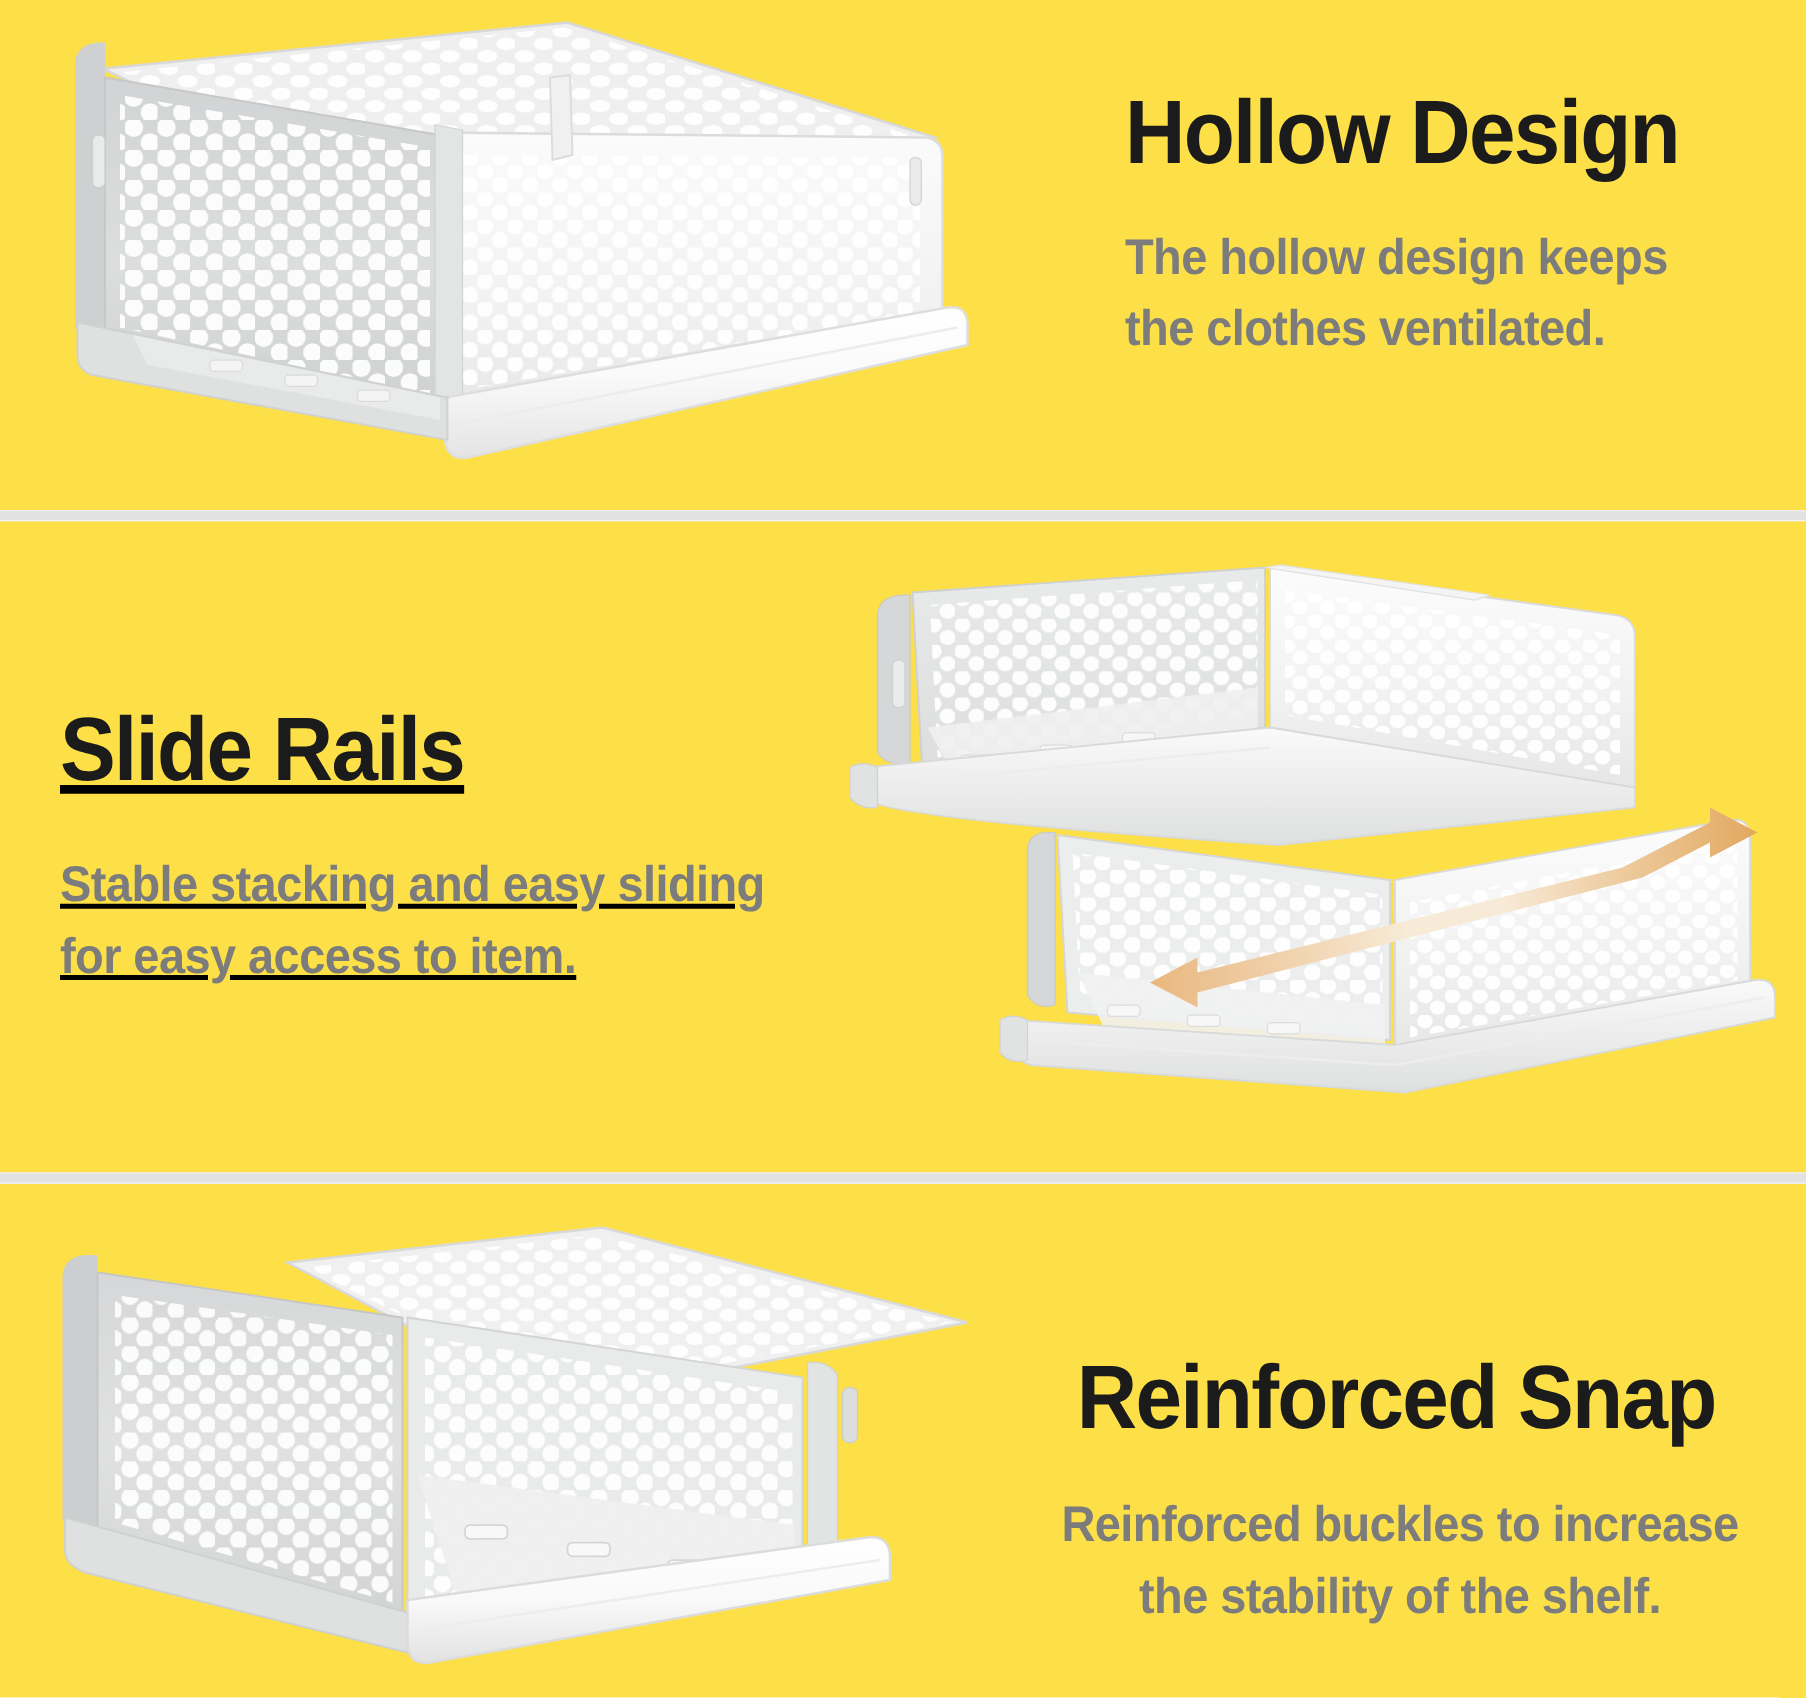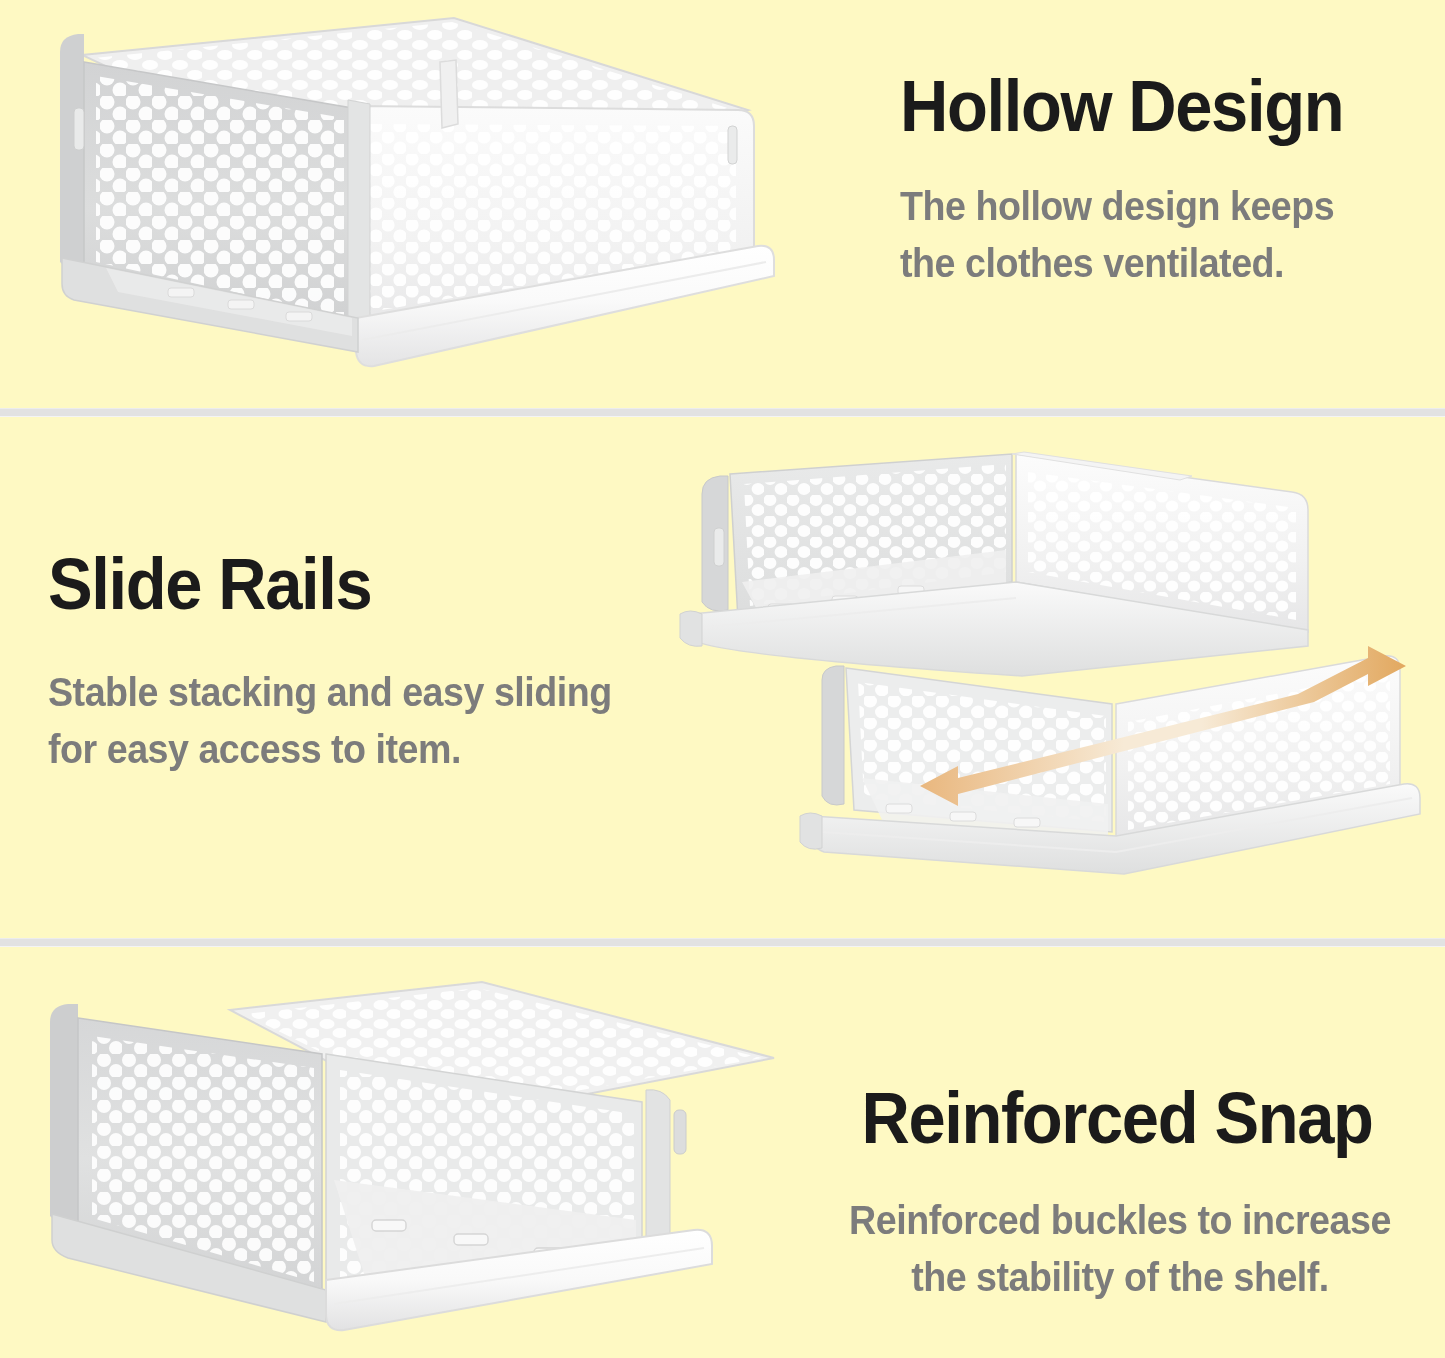--- a/index.html
+++ b/index.html
@@ -12,21 +12,21 @@
     height: 1358px;
     font-family: "Liberation Sans", sans-serif;
     -webkit-font-smoothing: antialiased;
     overflow: hidden;
   }
 
   .page {
     position: relative;
     width: 1445px;
     height: 1358px;
-    background: #fef9c3;
+    background: #fde047;
   }
 
   
   .divider {
     position: absolute;
     left: 0;
     width: 1445px;
     height: 7px;
     background: #e2e2e2;
     border-top: 1px solid #ededed;
@@ -57,21 +57,21 @@
     letter-spacing: -0.5px;
     color: #7c7c7c;
     margin: 0;
     transform: scaleX(0.94);
     transform-origin: left center;
   }
 
   .txt-hollow   { left: 900px; top: 70px;   width: 520px; }
   .txt-hollow .feature-body { margin-top: 36px; }
 
-  .txt-slide    { left: 48px;  top: 548px;  width: 660px; }
+  .txt-slide    { left: 48px;  top: 564px;  width: 660px; text-decoration: underline; }
   .txt-slide .feature-body { margin-top: 44px; }
 
   .txt-snap     { left: 838px; top: 1082px; width: 600px; text-align: center; }
   .txt-snap .feature-body { margin-top: 38px; }
 
   
   .product { position: absolute; }
 
   .p1 { left: 22px;  top: 0px;    width: 780px;  height: 400px; }
   .p2 { left: 672px; top: 432px;  width: 760px;  height: 490px; }

